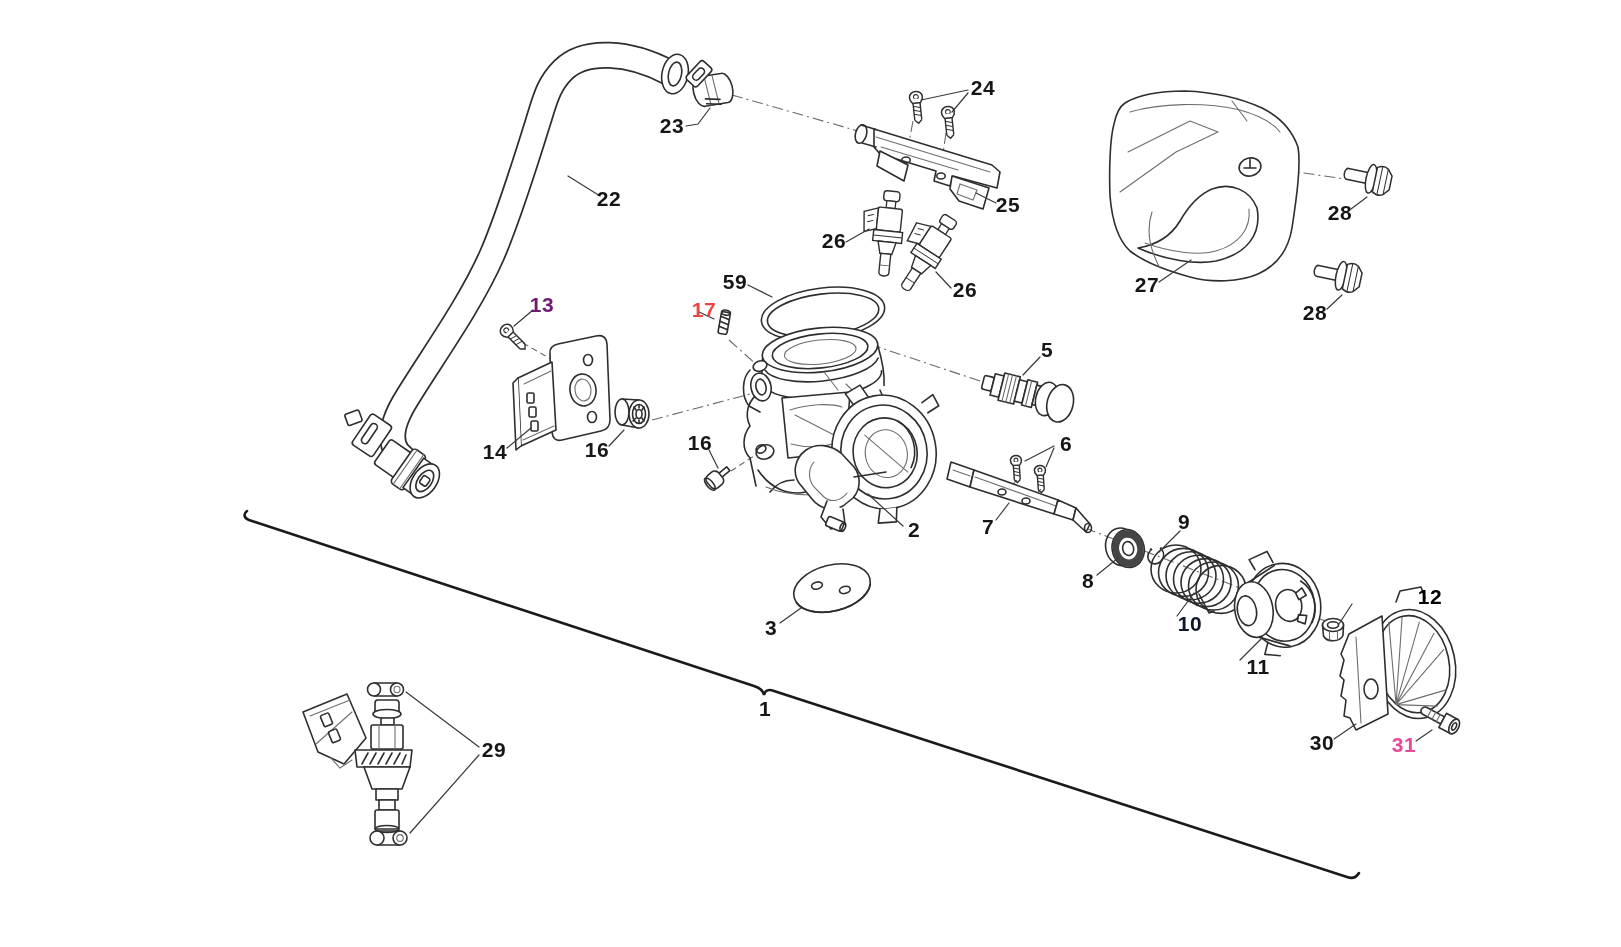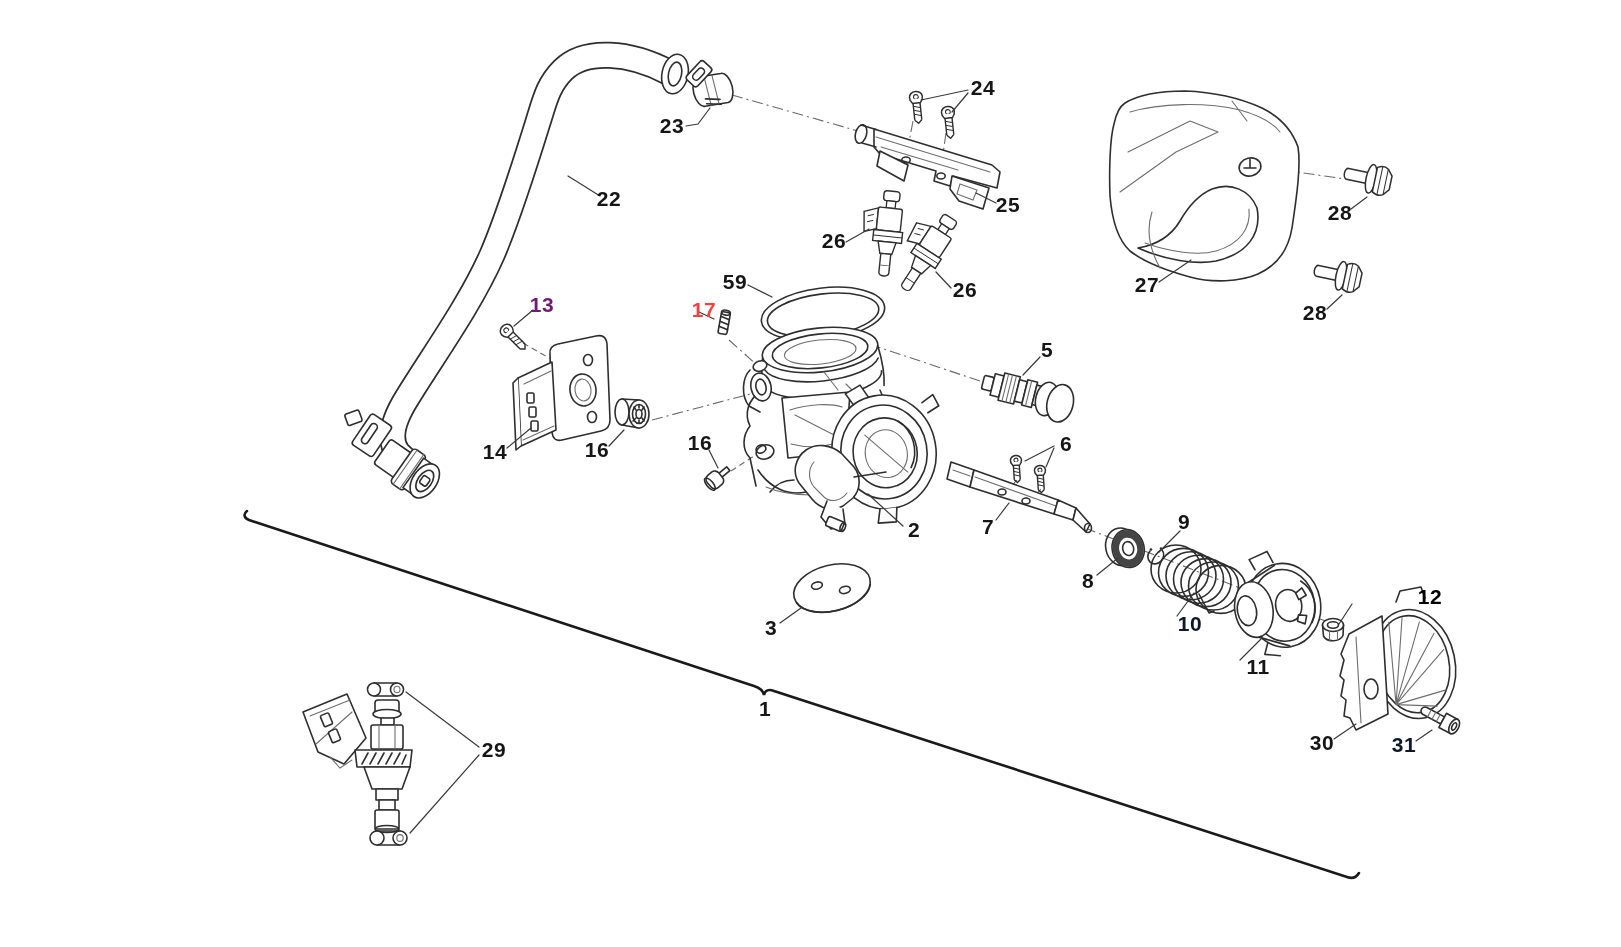--- a/index.html
+++ b/index.html
@@ -426,16 +426,16 @@
       <div class="callout" style="left: 672px; top: 127px; color: rgb(22, 22, 22);">23</div>
       <div class="callout" style="left: 983px; top: 89px; color: rgb(22, 22, 22);">24</div>
       <div class="callout" style="left: 1008px; top: 206px; color: rgb(22, 22, 22);">25</div>
       <div class="callout" style="left: 834px; top: 242px; color: rgb(22, 22, 22);">26</div>
       <div class="callout" style="left: 965px; top: 291px; color: rgb(22, 22, 22);">26</div>
       <div class="callout" style="left: 1147px; top: 286px; color: rgb(22, 22, 22);">27</div>
       <div class="callout" style="left: 1340px; top: 214px; color: rgb(22, 22, 22);">28</div>
       <div class="callout" style="left: 1315px; top: 314px; color: rgb(22, 22, 22);">28</div>
       <div class="callout" style="left: 494px; top: 751px; color: rgb(22, 22, 22);">29</div>
       <div class="callout" style="left: 1322px; top: 744px; color: rgb(22, 22, 22);">30</div>
-      <div class="callout" style="left: 1404px; top: 746px; color: #0f172a;">31</div>
+      <div class="callout" style="left: 1404px; top: 746px; color: #ec4899;">31</div>
       <div class="callout" style="left: 735px; top: 283px; color: rgb(22, 22, 22);">59</div>
     </div>
 </div>
 
 </body></html>

